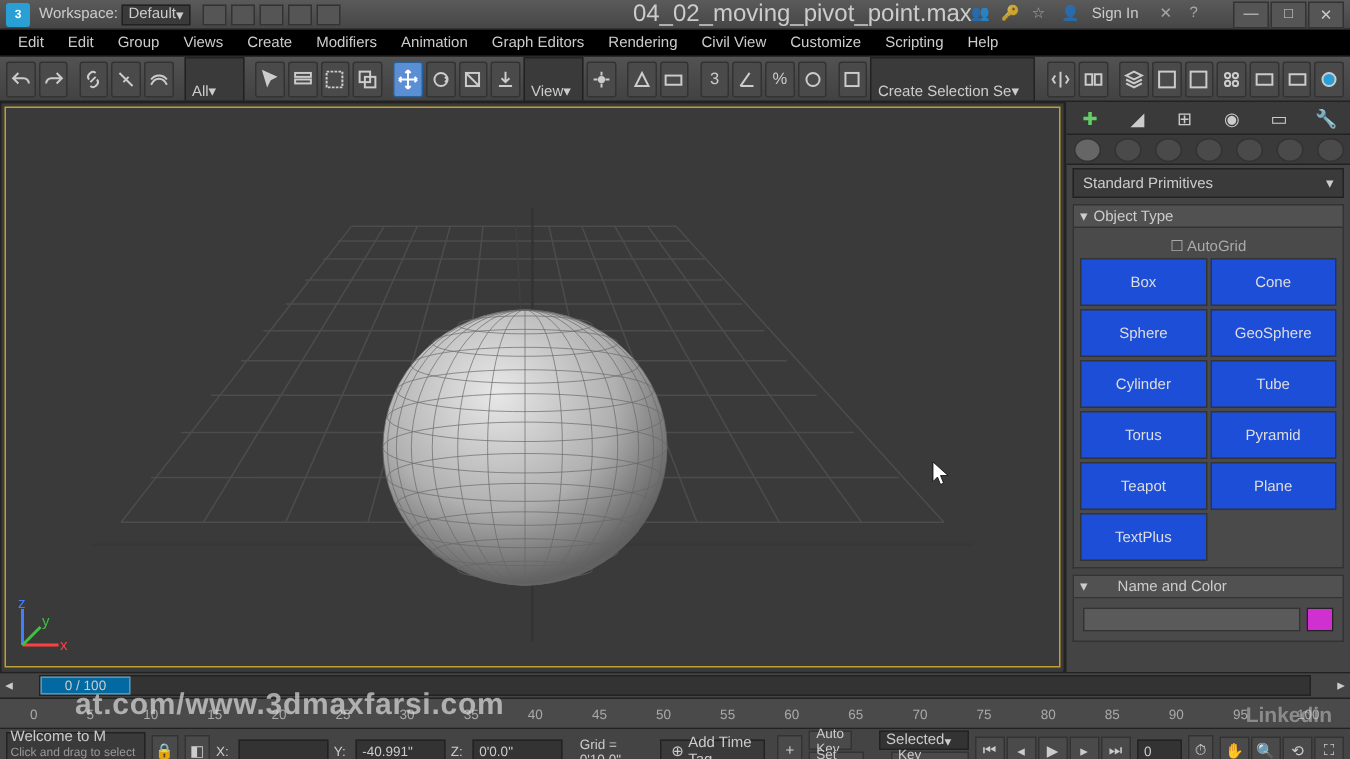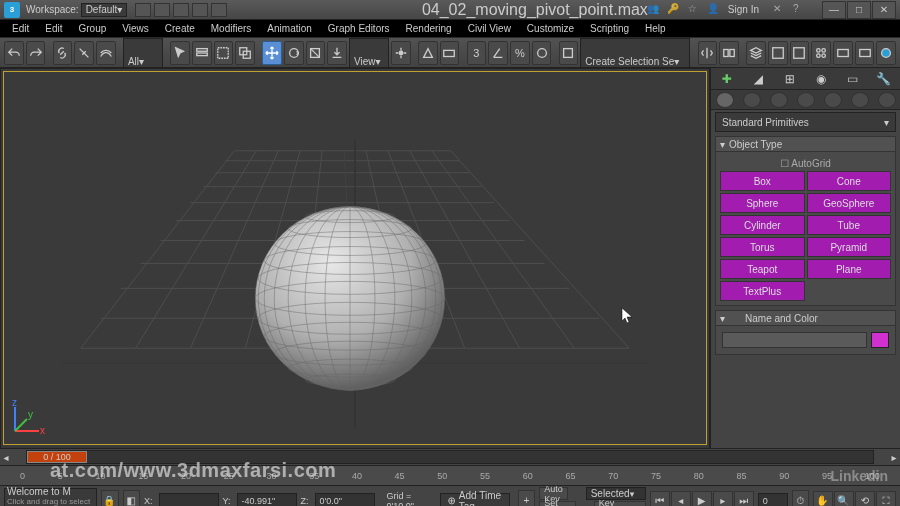--- a/index.html
+++ b/index.html
@@ -39,28 +39,28 @@
 .side-tabs .stab.plus{color:#6c6}
 .side-subtabs{height:20px;background:#3a3a3a;display:flex;align-items:center;justify-content:space-around;border-bottom:1px solid #222}
 .side-subtabs .sst{width:18px;height:16px;background:#4a4a4a;border:1px solid #333;border-radius:50%}
 .side-subtabs .sst.active{background:#666}
 .side-drop{height:20px;background:#3a3a3a;border:1px solid #222;margin:2px 4px;display:flex;align-items:center;padding:0 6px;font-size:10px;justify-content:space-between}
 .rollout{margin:2px 4px}
 .roll-head{height:16px;background:#515151;border:1px solid #333;font-size:10px;display:flex;align-items:center;padding:0 4px}
 .roll-body{background:#4a4a4a;border:1px solid #333;border-top:none;padding:4px}
 .autogrid{text-align:center;font-size:10px;color:#aaa;padding:2px 0}
 .prim-grid{display:grid;grid-template-columns:1fr 1fr;gap:2px}
-.prim-btn{height:20px;background:#a21caf;border:1px solid #333;font-size:10px;display:flex;align-items:center;justify-content:center;color:#ddd}
+.prim-btn{height:32px;background:#1d4ed8;border:1px solid #333;font-size:10px;display:flex;align-items:center;justify-content:center;color:#ddd}
 .namecolor{display:flex;gap:4px;align-items:center;padding:2px}
 .name-input{flex:1;height:16px;background:#5a5a5a;border:1px solid #333}
 .color-sw{width:18px;height:16px;background:#d030d0;border:1px solid #222}
 .timeline-area{background:#3a3a3a;border-top:1px solid #222}
 .time-slider{height:16px;background:#444;display:flex;align-items:center;position:relative}
 .slider-track{flex:1;height:14px;background:#333;border:1px solid #222;margin:0 14px;position:relative}
-.slider-thumb{position:absolute;left:0;top:0;width:60px;height:12px;background:#c2410c;border:1px solid #888;font-size:9px;display:flex;align-items:center;justify-content:center}
+.slider-thumb{position:absolute;left:0;top:0;width:60px;height:12px;background:#0369a1;border:1px solid #888;font-size:9px;display:flex;align-items:center;justify-content:center}
 .time-ruler{height:20px;background:#4a4a4a;display:flex;align-items:center;position:relative;border-top:1px solid #222}
 .ruler-marks{position:absolute;inset:0;display:flex;justify-content:space-between;padding:0 20px;align-items:center}
 .ruler-marks span{font-size:9px;color:#aaa}
 .status{height:30px;background:#444;display:flex;align-items:center;padding:0 4px;gap:4px;border-top:1px solid #222}
 .status-left{width:120px;height:26px;background:#3a3a3a;border:1px solid #222;font-size:9px;padding:2px;display:flex;flex-direction:column;justify-content:center}
 .coord-box{height:16px;background:#333;border:1px solid #222;padding:0 4px;display:flex;align-items:center;font-size:9px;min-width:60px}
 .coord-lbl{font-size:9px;margin-right:2px}
 .grid-txt{font-size:9px;margin:0 8px}
 .addtag{height:16px;background:#3a3a3a;border:1px solid #222;padding:0 6px;display:flex;align-items:center;font-size:9px;gap:3px}
 .sbtn{width:22px;height:22px;background:#4a4a4a;border:1px solid #333;display:flex;align-items:center;justify-content:center;font-size:10px}

